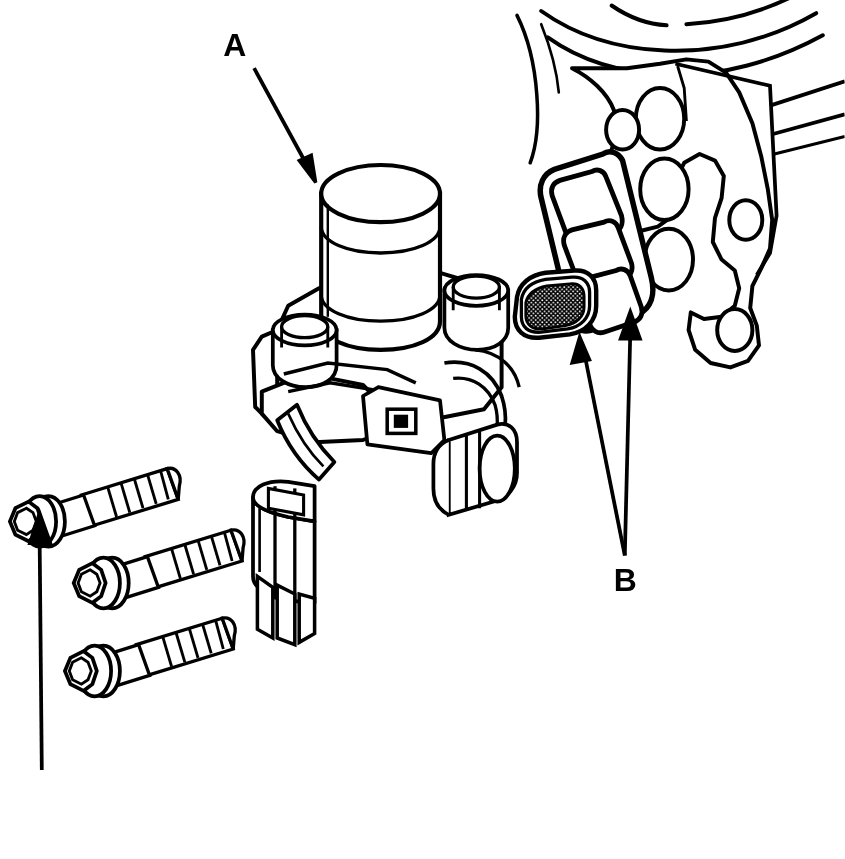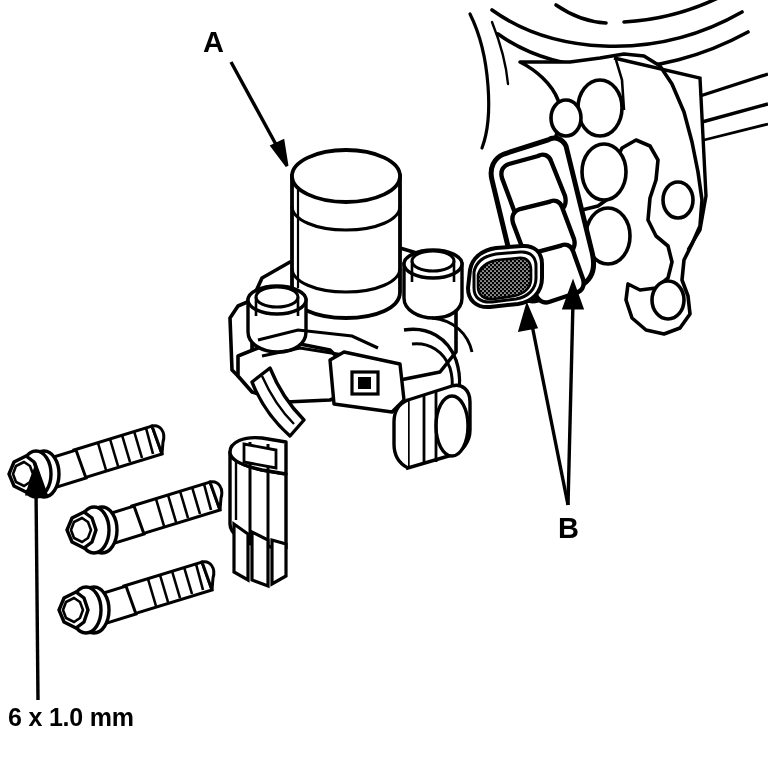--- a/index.html
+++ b/index.html
@@ -241,16 +241,15 @@
       <line x1="38" y1="700" x2="36" y2="488" stroke="#000" stroke-width="3.4"></line>
       <path d="M36,466 L27,494 L46,494 Z" fill="#000" stroke="#000" stroke-width="3"></path>
     </g>
   </svg>
 
   <div class="callout" id="callout-a">A</div>
 
   <div class="callout" id="callout-b">B</div>
 
   <div class="spec-block">
-    <div class="spec-line">6 x 1.0 mm</div>
   </div>
 
 </div>
 
 </body></html>

